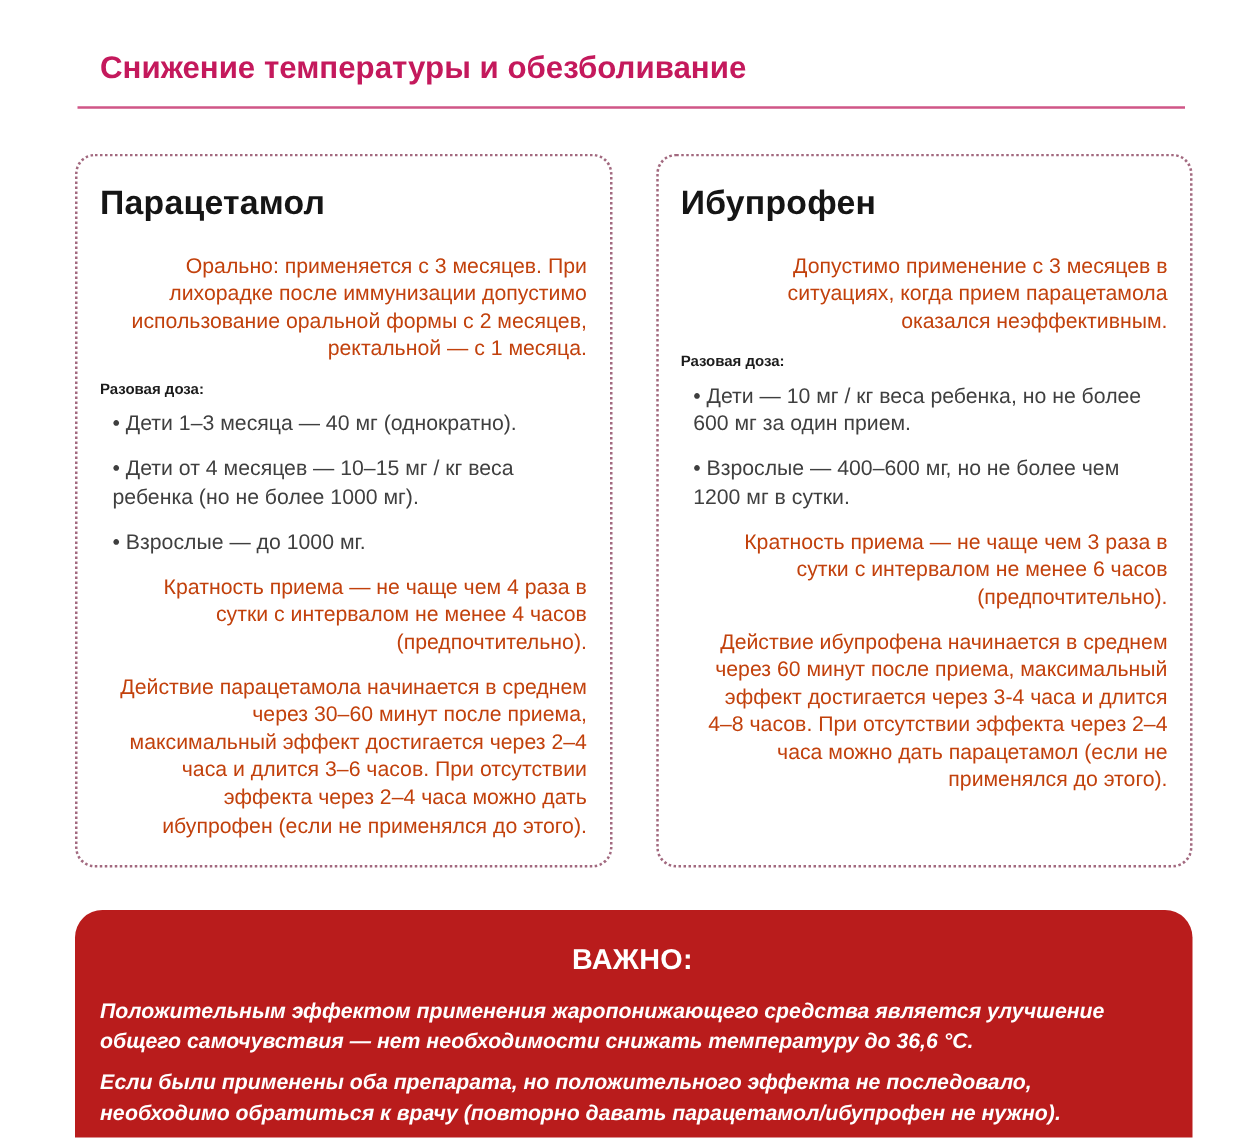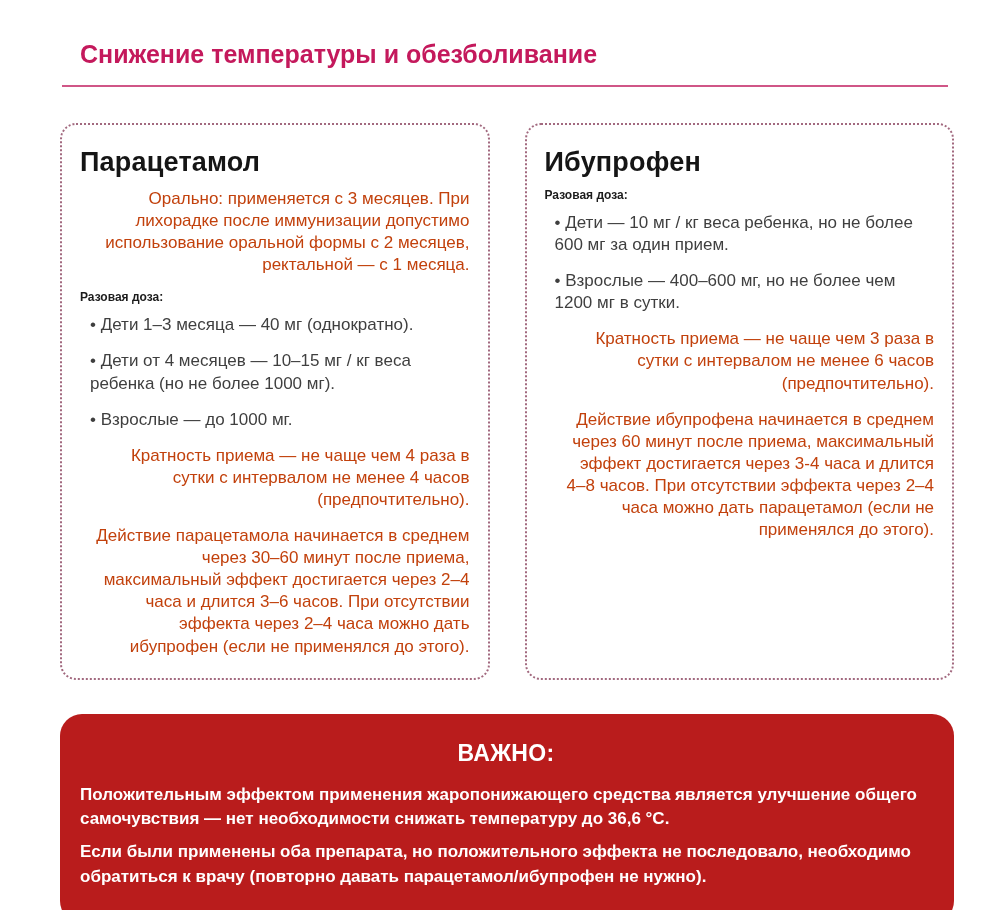--- a/index.html
+++ b/index.html
@@ -37,21 +37,21 @@
     flex: 1 1 0;
     border: 2px dotted #a2697f;
     border-radius: 16px;
     padding: 22px 18px 20px 18px;
     background: #ffffff;
   }
   .card-title {
     font-size: 27px;
     font-weight: 700;
     color: #151515;
-    margin: 0 0 10px 0;
+    margin: 0 0 24px 0;
     letter-spacing: 0.2px;
   }
   .body-text {
     font-size: 17px;
     line-height: 1.3;
     color: #c2410c;
     margin: 0 0 14px 16px;
     text-align: right;
   }
   .dose-label {
@@ -89,20 +89,21 @@
     font-size: 23px;
     font-weight: 700;
     margin: 0 0 16px 0;
     letter-spacing: 0.3px;
   }
   .banner p {
     font-size: 17px;
     font-weight: 700;
     line-height: 1.45;
     margin: 0 0 8px 0;
+    font-style: italic;
   }
   .banner p:last-child { margin-bottom: 0; }
 </style>
 </head>
 <body>
 
 <div class="page">
 
   <h1 class="page-title">Снижение температуры и обезболивание</h1>
   <div class="title-rule"></div>
@@ -117,20 +118,21 @@
         <li>Дети 1–3 месяца — 40 мг (однократно).</li>
         <li>Дети от 4 месяцев — 10–15 мг / кг веса ребенка (но не более 1000 мг).</li>
         <li>Взрослые — до 1000 мг.</li>
       </ul>
       <p class="body-text">Кратность приема — не чаще чем 4 раза в сутки с интервалом не менее 4 часов (предпочтительно).</p>
       <p class="body-text">Действие парацетамола начинается в среднем через 30–60 минут после приема, максимальный эффект достигается через 2–4 часа и длится 3–6 часов. При отсутствии эффекта через 2–4 часа можно дать ибупрофен (если не применялся до этого).</p>
     </section>
 
     <section class="card">
       <h2 class="card-title">Ибупрофен</h2>
+      <p class="body-text">Допустимо применение с 3 месяцев в ситуациях, когда прием парацетамола оказался неэффективным.</p>
       <p class="dose-label">Разовая доза:</p>
       <ul class="bullets">
         <li>Дети — 10 мг / кг веса ребенка, но не более 600 мг за один прием.</li>
         <li>Взрослые — 400–600 мг, но не более чем 1200 мг в сутки.</li>
       </ul>
       <p class="body-text">Кратность приема — не чаще чем 3 раза в сутки с интервалом не менее 6 часов (предпочтительно).</p>
       <p class="body-text">Действие ибупрофена начинается в среднем через 60 минут после приема, максимальный эффект достигается через 3-4 часа и длится 4–8 часов. При отсутствии эффекта через 2–4 часа можно дать парацетамол (если не применялся до этого).</p>
     </section>
 
   </div>

